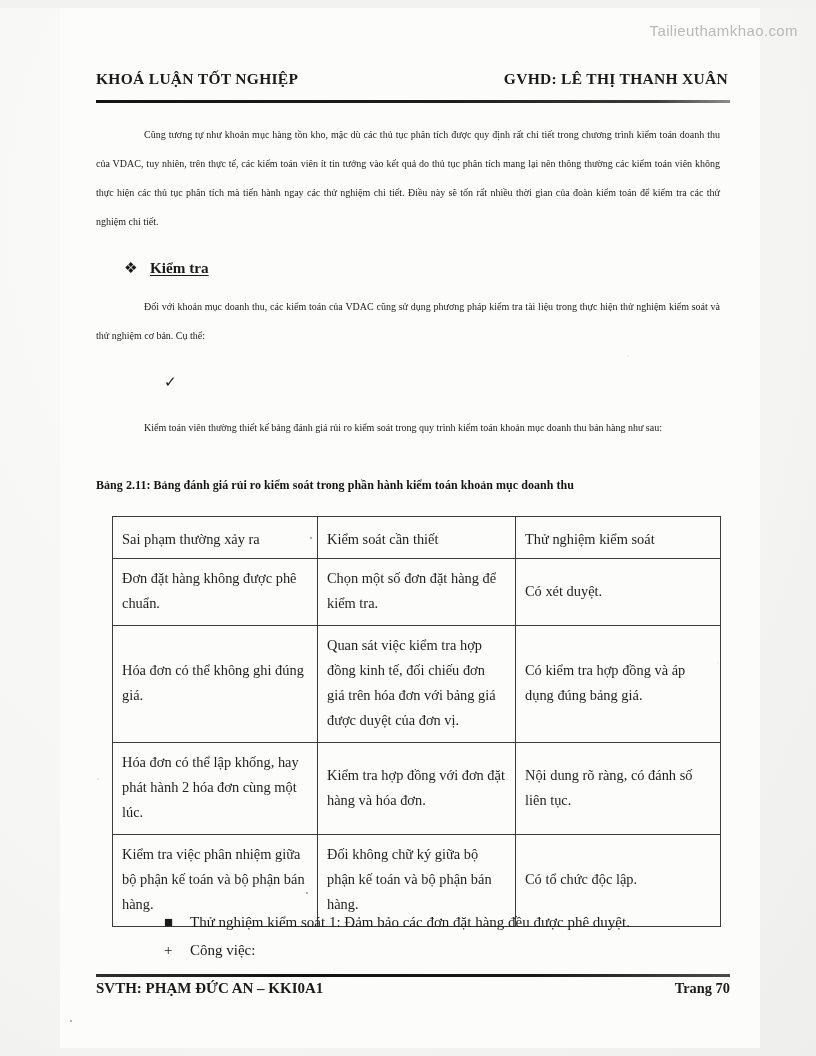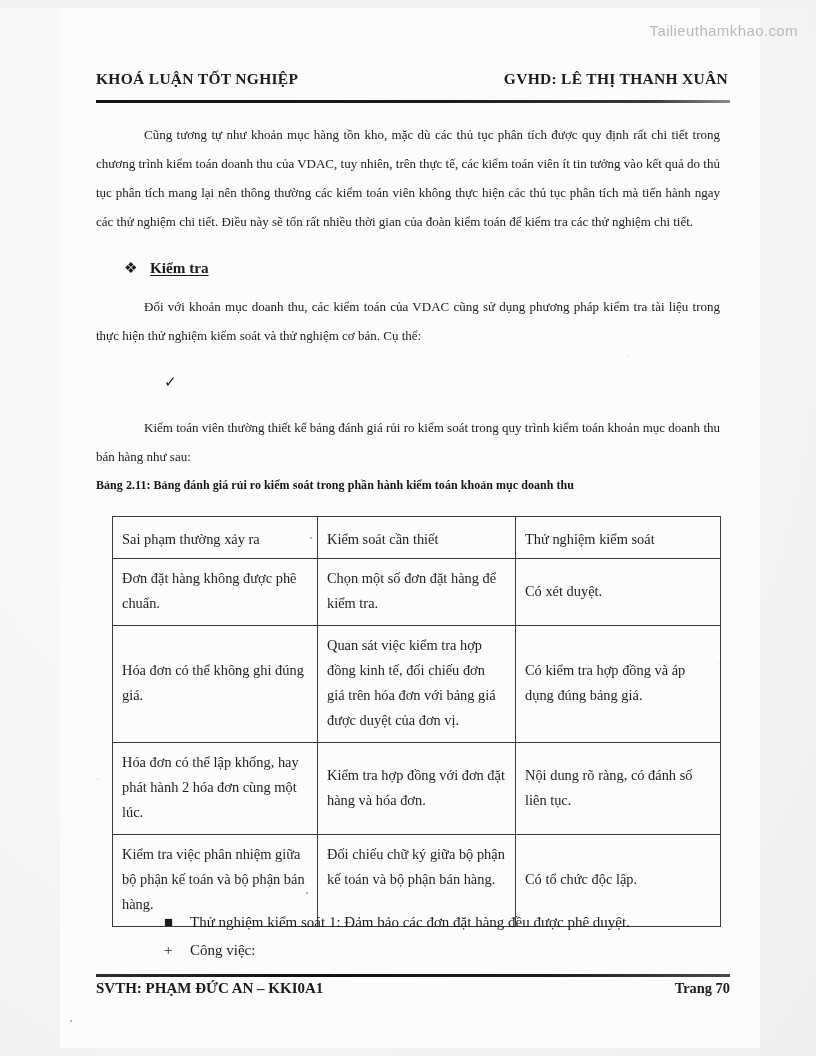--- a/index.html
+++ b/index.html
@@ -87,21 +87,21 @@
 
   
   .body-area {
     position: absolute;
     left: 96px;
     top: 112px;
     width: 640px;
   }
   p.para {
     margin: 0 16px 0 0;
-    font-size: 13px;
+    font-size: 10px;
     line-height: 29px;
     text-align: justify;
     text-indent: 48px;
     color: #202020;
   }
   .gap-sm { height: 11px; }
   .gap-md { height: 18px; }
 
   
   .bullet-line {
@@ -274,21 +274,21 @@
         <td class="top-align">Quan sát việc kiểm tra hợp đồng kinh tế, đối chiếu đơn giá trên hóa đơn với bảng giá được duyệt của đơn vị.</td>
         <td>Có kiểm tra hợp đồng và áp dụng đúng bảng giá.</td>
       </tr>
       <tr>
         <td class="top-align">Hóa đơn có thể lập khống, hay phát hành 2 hóa đơn cùng một lúc.</td>
         <td>Kiểm tra hợp đồng với đơn đặt hàng và hóa đơn.</td>
         <td>Nội dung rõ ràng, có đánh số liên tục.</td>
       </tr>
       <tr>
         <td class="top-align">Kiểm tra việc phân nhiệm giữa bộ phận kế toán và bộ phận bán hàng.</td>
-        <td class="top-align">Đối chiếu chữ ký giữa bộ phận kế toán và bộ phận bán hàng.</td>
+        <td class="top-align">Đối không chữ ký giữa bộ phận kế toán và bộ phận bán hàng.</td>
         <td>Có tổ chức độc lập.</td>
       </tr>
     </tbody>
   </table>
 
   <div class="post-table">
     <div class="bullet-line lvl2">
       <span class="bullet-mark">■</span>
       <span>Thử nghiệm kiểm soát 1: Đảm bảo các đơn đặt hàng đều được phê duyệt.</span>
     </div>

